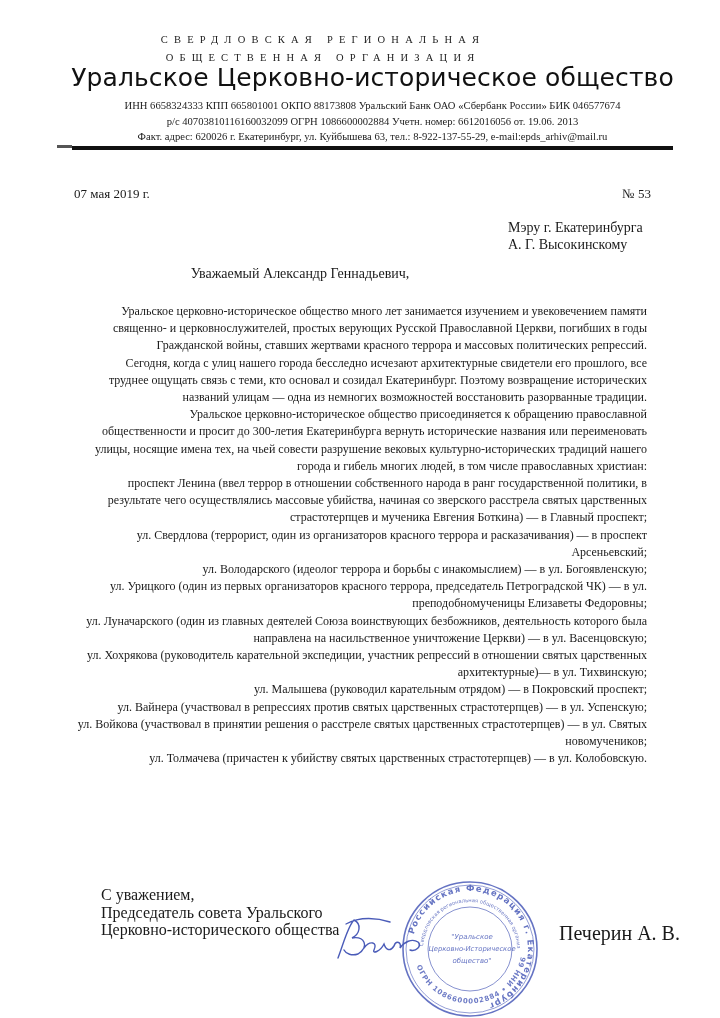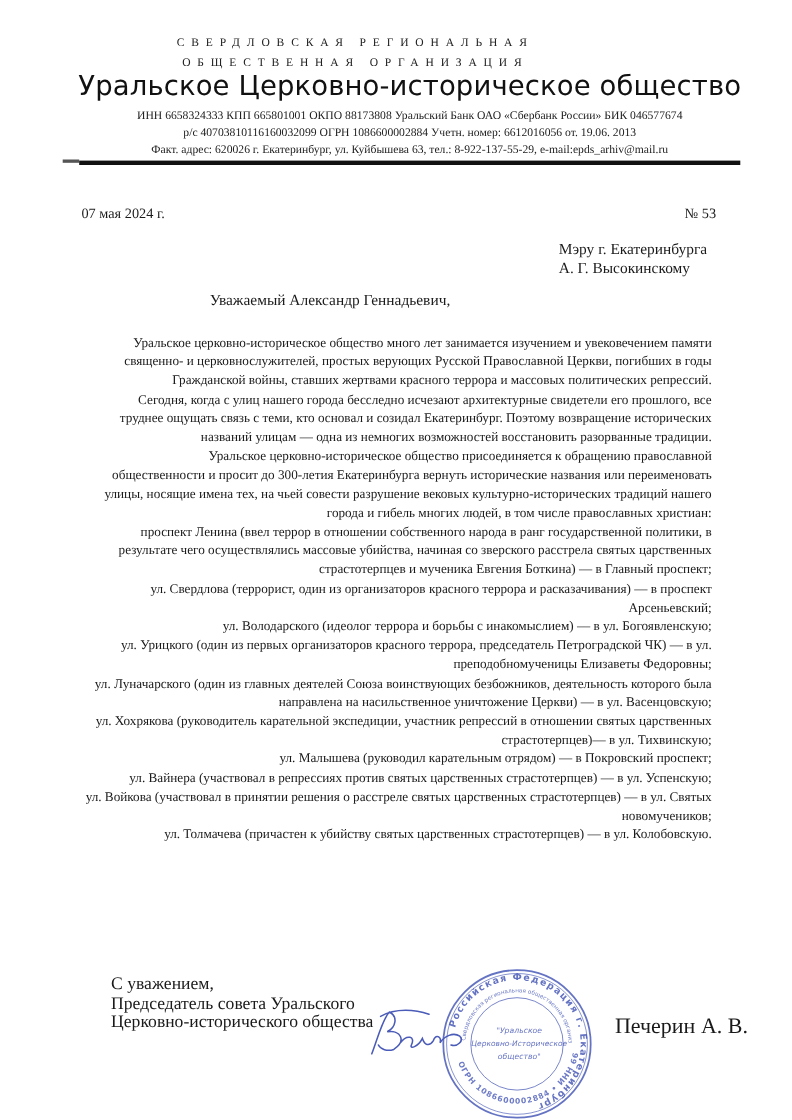--- a/index.html
+++ b/index.html
@@ -54,40 +54,40 @@
   <div class="org-line l1">СВЕРДЛОВСКАЯ РЕГИОНАЛЬНАЯ</div>
   <div class="org-line l2">ОБЩЕСТВЕННАЯ ОРГАНИЗАЦИЯ</div>
   <div class="org-title">Уральское Церковно-историческое общество</div>
   <div class="req r1">ИНН 6658324333 КПП 665801001 ОКПО 88173808 Уральский Банк ОАО «Сбербанк России» БИК 046577674</div>
   <div class="req r2">р/с 40703810116160032099 ОГРН 1086600002884 Учетн. номер: 6612016056 от. 19.06. 2013</div>
   <div class="req r3">Факт. адрес: 620026 г. Екатеринбург, ул. Куйбышева 63, тел.: 8-922-137-55-29, e-mail:epds_arhiv@mail.ru</div>
   <div class="rule-stub"></div>
   <div class="rule-main"></div>
 </div>
 
-<div class="date">07 мая 2024 г.</div>
+<div class="date">07 мая 2019 г.</div>
 <div class="num">№ 53</div>
 
 <div class="addressee">
   <div>Мэру г. Екатеринбурга</div>
   <div>А. Г. Высокинскому</div>
 </div>
 
 <div class="salutation">Уважаемый Александр Геннадьевич,</div>
 
 <div class="body-text">
   <p class="indent">Уральское церковно-историческое общество много лет занимается изучением и увековечением памяти священно- и церковнослужителей, простых верующих Русской Православной Церкви, погибших в годы Гражданской войны, ставших жертвами красного террора и массовых политических репрессий.</p>
   <p class="indent">Сегодня, когда с улиц нашего города бесследно исчезают архитектурные свидетели его прошлого, все труднее ощущать связь с теми, кто основал и созидал Екатеринбург. Поэтому возвращение исторических названий улицам — одна из немногих возможностей восстановить разорванные традиции.</p>
   <p class="indent">Уральское церковно-историческое общество присоединяется к обращению православной общественности и просит до 300-летия Екатеринбурга вернуть исторические названия или переименовать улицы, носящие имена тех, на чьей совести разрушение вековых культурно-исторических традиций нашего города и гибель многих людей, в том числе православных христиан:</p>
   <p class="street">проспект Ленина (ввел террор в отношении собственного народа в ранг государственной политики, в результате чего осуществлялись массовые убийства, начиная со зверского расстрела святых царственных страстотерпцев и мученика Евгения Боткина) — в Главный проспект;</p>
   <p class="street">ул. Свердлова (террорист, один из организаторов красного террора и расказачивания) — в проспект Арсеньевский;</p>
   <p class="street">ул. Володарского (идеолог террора и борьбы с инакомыслием) — в ул. Богоявленскую;</p>
   <p class="street">ул. Урицкого (один из первых организаторов красного террора, председатель Петроградской ЧК) — в ул. преподобномученицы Елизаветы Федоровны;</p>
   <p class="street">ул. Луначарского (один из главных деятелей Союза воинствующих безбожников, деятельность которого была направлена на насильственное уничтожение Церкви) — в ул. Васенцовскую;</p>
-  <p class="street">ул. Хохрякова (руководитель карательной экспедиции, участник репрессий в отношении святых царственных страстотерпцев)— в ул. Тихвинскую;</p>
+  <p class="street">ул. Хохрякова (руководитель карательной экспедиции, участник репрессий в отношении святых царственных архитектурные)— в ул. Тихвинскую;</p>
   <p class="street">ул. Малышева (руководил карательным отрядом) — в Покровский проспект;</p>
   <p class="street">ул. Вайнера (участвовал в репрессиях против святых царственных страстотерпцев) — в ул. Успенскую;</p>
   <p class="street">ул. Войкова (участвовал в принятии решения о расстреле святых царственных страстотерпцев) — в ул. Святых новомучеников;</p>
   <p class="street">ул. Толмачева (причастен к убийству святых царственных страстотерпцев) — в ул. Колобовскую.</p>
 </div>
 
 <div class="closing">
   <div>С уважением,</div>
   <div>Председатель совета Уральского</div>
   <div>Церковно-исторического общества</div>

